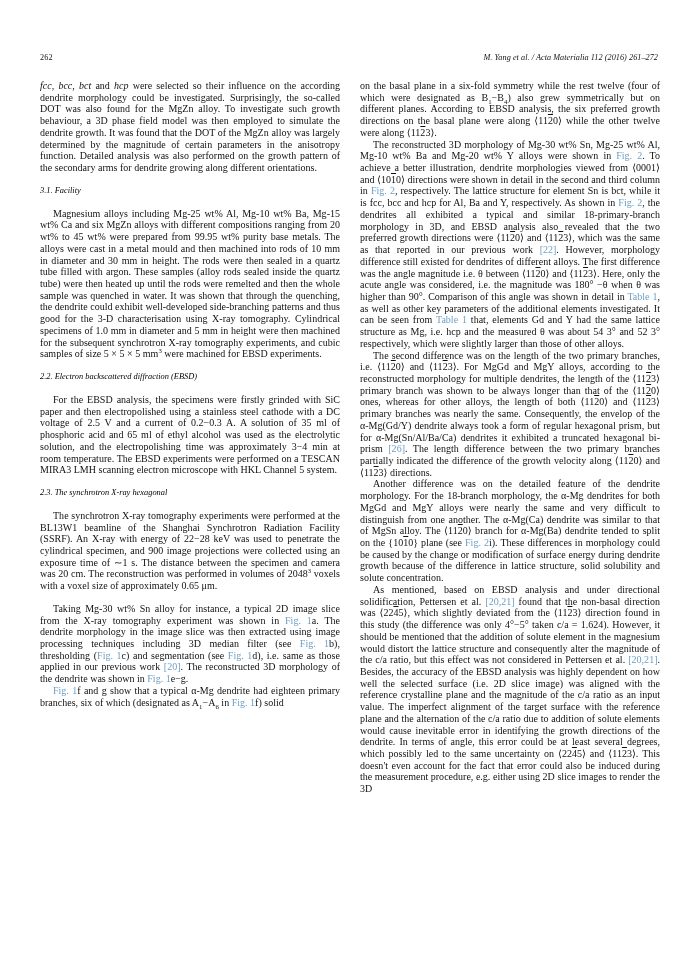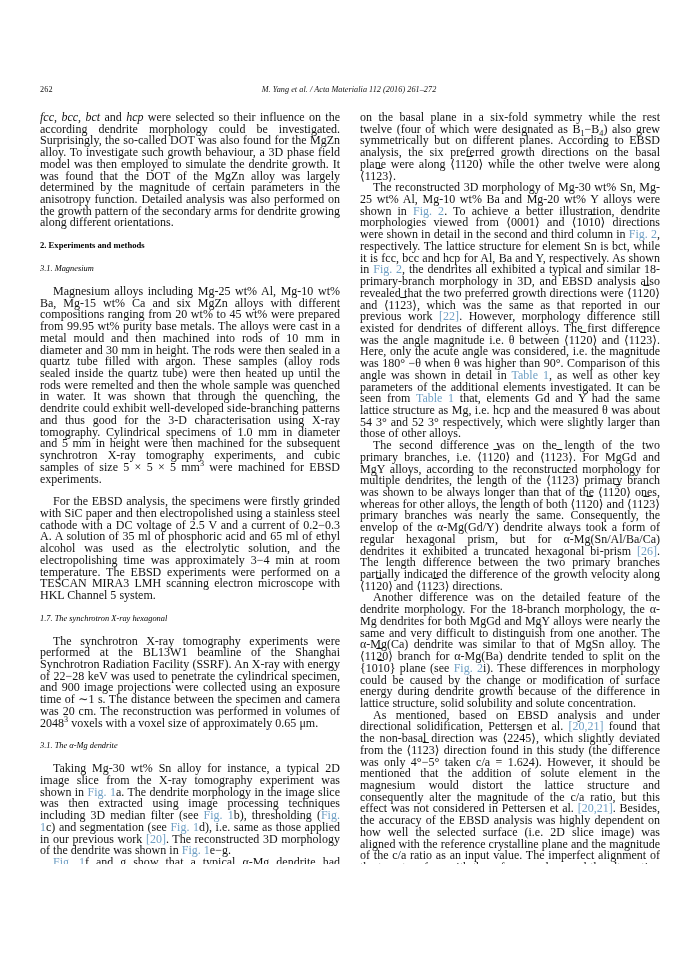--- a/index.html
+++ b/index.html
@@ -15,21 +15,20 @@
     color: #000000;
     -webkit-font-smoothing: antialiased;
   }
 
   .page {
     position: relative;
     width: 700px;
     height: 832px;
     box-sizing: border-box;
     overflow: hidden;
-    margin-top: 32px;
   }
 
   
   .running-head {
     position: absolute;
     left: 40px;
     top: 52px;
     width: 618px;
     height: 14px;
   }
@@ -40,21 +39,21 @@
     font-size: 8.2px;
     line-height: 12px;
     letter-spacing: 0.1px;
     color: #111;
   }
   .head-cite {
     position: absolute;
     left: 0;
     top: 0;
     width: 618px;
-    text-align: center;
+    text-align: right;
     font-style: italic;
     font-size: 8.2px;
     line-height: 12px;
     letter-spacing: 0.05px;
     color: #111;
   }
 
   
   .columns {
     position: absolute;
@@ -68,26 +67,27 @@
   }
   .col {
     width: 300px;
     flex: 0 0 300px;
   }
 
   p.para {
     margin: 0;
     text-align: justify;
     text-justify: inter-word;
-    font-size: 12px;
+    font-size: 10px;
     line-height: 11.72px;
     letter-spacing: 0.01px;
     word-spacing: 0.02px;
     color: #111;
     hyphens: manual;
+    font-family: Liberation Serif, serif;
   }
   p.indent {
     text-indent: 13px;
   }
   p.para + p.para {
     margin-top: 0;
   }
 
   h2.sec {
     margin: 0;
@@ -148,51 +148,47 @@
 
     <div class="col">
 
       <p class="para" style="color: rgb(17, 17, 17);">
         <i>fcc</i>,
         <i>bcc</i>,
         <i>bct</i> and
         <i>hcp</i> were selected so their influence on the according dendrite morphology could be investigated. Surprisingly, the so-called DOT was also found for the MgZn alloy. To investigate such growth behaviour, a 3D phase field model was then employed to simulate the dendrite growth. It was found that the DOT of the MgZn alloy was largely determined by the magnitude of certain parameters in the anisotropy function. Detailed analysis was also performed on the growth pattern of the secondary arms for dendrite growing along different orientations.
       </p>
 
-      <h2 class="sec">
-        <span>2.</span>
-        <span>Experiments and methods</span>
-      </h2>
 
       <h3 class="subsec">
         <span>3.1.</span>
-        <span>Magnesium</span>
+        <span>Facility</span>
       </h3>
 
       <p class="para indent after-head" style="color: rgb(17, 17, 17);">
         <span>Magnesium alloys including Mg-25 wt% Al, Mg-10 wt% Ba, Mg-15 wt% Ca and six MgZn alloys with different compositions ranging from 20 wt% to 45 wt% were prepared from 99.95 wt% purity base metals. The alloys were cast in a metal mould and then machined into rods of 10 mm in diameter and 30 mm in height. The rods were then sealed in a quartz tube filled with argon. These samples (alloy rods sealed inside the quartz tube) were then heated up until the rods were remelted and then the whole sample was quenched in water. It was shown that through the quenching, the dendrite could exhibit well-developed side-branching patterns and thus good for the 3-D characterisation using X-ray tomography. Cylindrical specimens of 1.0 mm in diameter and 5 mm in height were then machined for the subsequent synchrotron X-ray tomography experiments, and cubic samples of size 5 × 5 × 5 mm</span><sup>3</sup><span> were machined for EBSD experiments.</span>
       </p>
 
+      <h3 class="subsec">
+        <span>2.2.</span>
+        <span>Electron backscattered diffraction (EBSD)</span>
+      </h3>
 
       <p class="para indent after-head" style="color: rgb(17, 17, 17);">For the EBSD analysis, the specimens were firstly grinded with SiC paper and then electropolished using a stainless steel cathode with a DC voltage of 2.5 V and a current of 0.2−0.3 A. A solution of 35 ml of phosphoric acid and 65 ml of ethyl alcohol was used as the electrolytic solution, and the electropolishing time was approximately 3−4 min at room temperature. The EBSD experiments were performed on a TESCAN MIRA3 LMH scanning electron microscope with HKL Channel 5 system.</p>
 
       <h3 class="subsec">
-        <span>1.7.</span>
+        <span>2.3.</span>
         <span>The synchrotron X-ray hexagonal</span>
       </h3>
 
       <p class="para indent after-head" style="color: rgb(17, 17, 17);">
         <span>The synchrotron X-ray tomography experiments were performed at the BL13W1 beamline of the Shanghai Synchrotron Radiation Facility (SSRF). An X-ray with energy of 22−28 keV was used to penetrate the cylindrical specimen, and 900 image projections were collected using an exposure time of ∼1 s. The distance between the specimen and camera was 20 cm. The reconstruction was performed in volumes of 2048</span><sup>3</sup><span> voxels with a voxel size of approximately 0.65 μm.</span>
       </p>
 
 
-      <h3 class="subsec">
-        <span>3.1.</span>
-        <span>The α-Mg dendrite</span>
-      </h3>
 
       <p class="para indent after-head" style="color: rgb(17, 17, 17);"><span>Taking Mg-30 wt% Sn alloy for instance, a typical 2D image slice from the X-ray tomography experiment was shown in </span><span class="xref" style="color: rgb(111, 159, 196);">Fig. 1</span><span>a. The dendrite morphology in the image slice was then extracted using image processing techniques including 3D median filter (see </span><span class="xref" style="color: rgb(111, 159, 196);">Fig. 1</span><span>b), thresholding (</span><span class="xref" style="color: rgb(111, 159, 196);">Fig. 1</span><span>c) and segmentation (see </span><span class="xref" style="color: rgb(111, 159, 196);">Fig. 1</span><span>d), i.e. same as those applied in our previous work </span><span class="xref" style="color: rgb(111, 159, 196);">[20]</span><span>. The reconstructed 3D morphology of the dendrite was shown in </span><span class="xref" style="color: rgb(111, 159, 196);">Fig. 1</span><span>e−g.</span></p>
 
       <p class="para indent" style="color: rgb(17, 17, 17);"><span class="xref" style="color: rgb(111, 159, 196);">Fig. 1</span><span>f and g show that a typical α-Mg dendrite had eighteen primary branches, six of which (designated as A</span><sub>1</sub><span>−A</span><sub>6</sub><span> in </span><span class="xref" style="color: rgb(111, 159, 196);">Fig. 1</span><span>f) solid</span></p>
 
     </div>
 
     <div class="col">
 
       <p class="para" style="color: rgb(17, 17, 17);"><span>on the basal plane in a six-fold symmetry while the rest twelve (four of which were designated as B</span><sub>1</sub><span>−B</span><sub>4</sub><span>) also grew symmetrically but on different planes. According to EBSD analysis, the six preferred growth directions on the basal plane were along ⟨11</span><span class="ovl">2</span><span>0⟩ while the other twelve were along ⟨11</span><span class="ovl">2</span><span>3⟩.</span></p>

